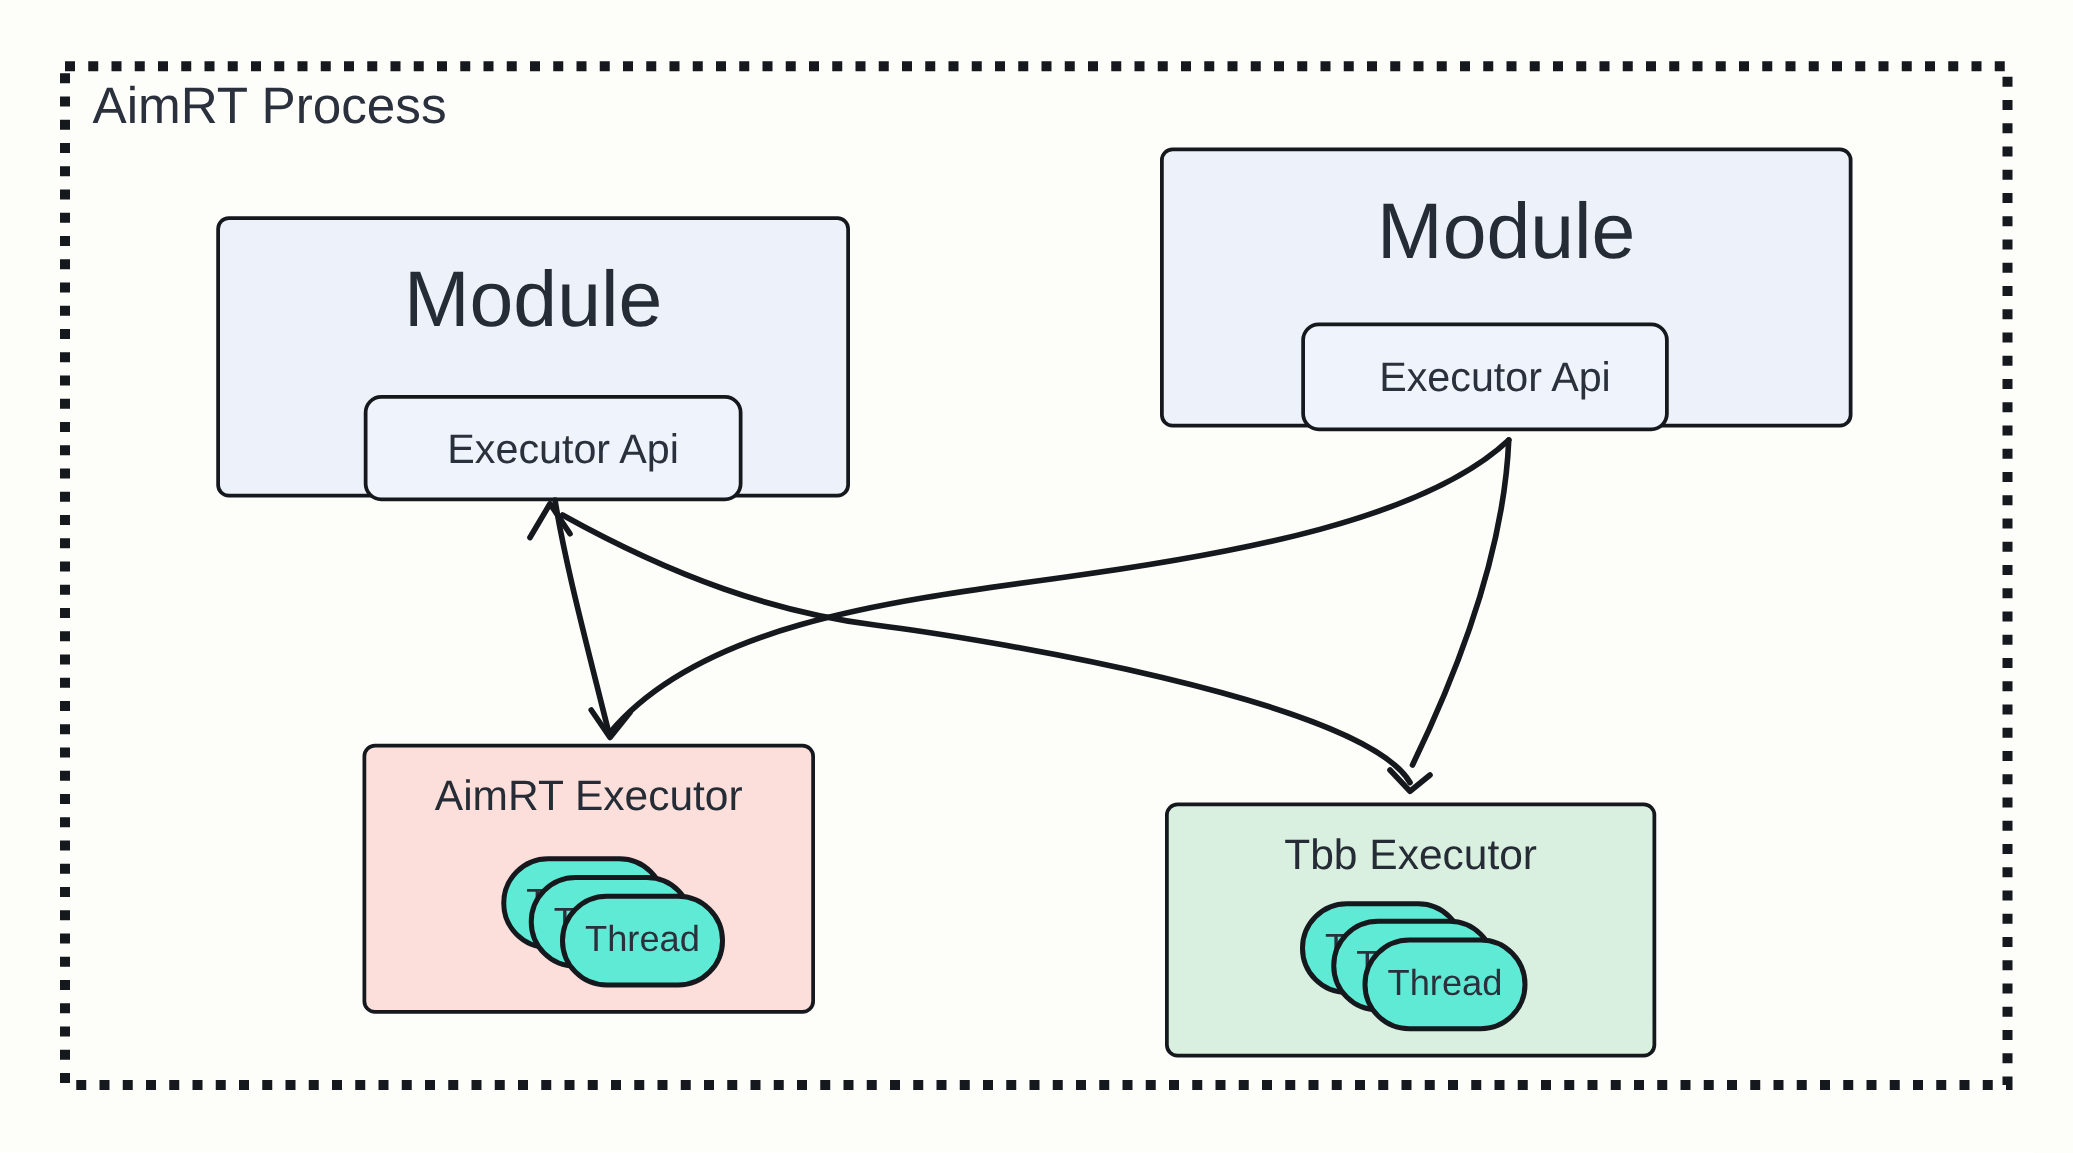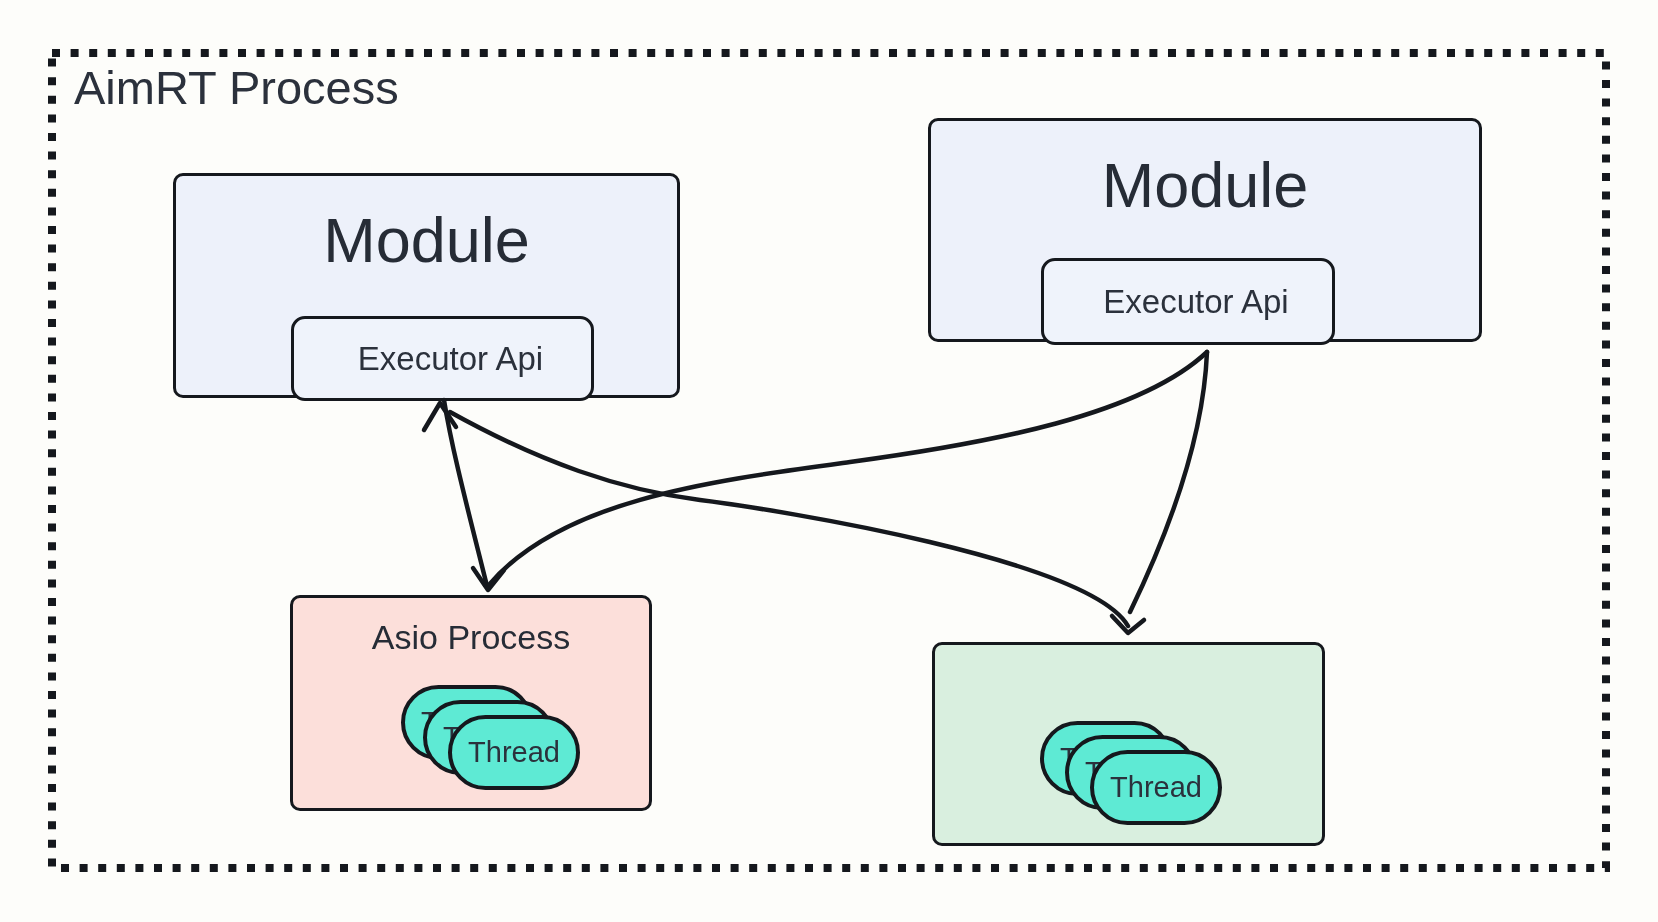--- a/index.html
+++ b/index.html
@@ -19,21 +19,21 @@
     position: absolute;
     left: 0; top: 0;
     width: 1658px; height: 922px;
     pointer-events: none;
     z-index: 6;
   }
 
   .process-label {
     position: absolute;
     left: 74px; top: 60px;
-    font-size: 47px;
+    font-size: 41px;
     line-height: 1.2;
     color: #2b313c;
     z-index: 2;
     white-space: nowrap;
   }
 
   .module {
     position: absolute;
     background: #edf1fa;
     border: 3.5px solid #15181d;
@@ -116,33 +116,34 @@
   </div>
 
   <div class="module module-right">
     <div class="module-title">Module</div>
     <div class="api-box">
       <span>Executor Api</span>
     </div>
   </div>
 
   <div class="exec exec-asio">
-    <div class="exec-title">Asio Process</div>
+    <div class="exec-title">AimRT Executor</div>
     <div class="pill pill-back">
       <span>Thread</span>
     </div>
     <div class="pill pill-mid">
       <span>Thread</span>
     </div>
     <div class="pill pill-front">
       <span>Thread</span>
     </div>
   </div>
 
   <div class="exec exec-tbb">
+    <div class="exec-title">Tbb Executor</div>
     <div class="pill pill-back">
       <span>Thread</span>
     </div>
     <div class="pill pill-mid">
       <span>Thread</span>
     </div>
     <div class="pill pill-front">
       <span>Thread</span>
     </div>
   </div>

